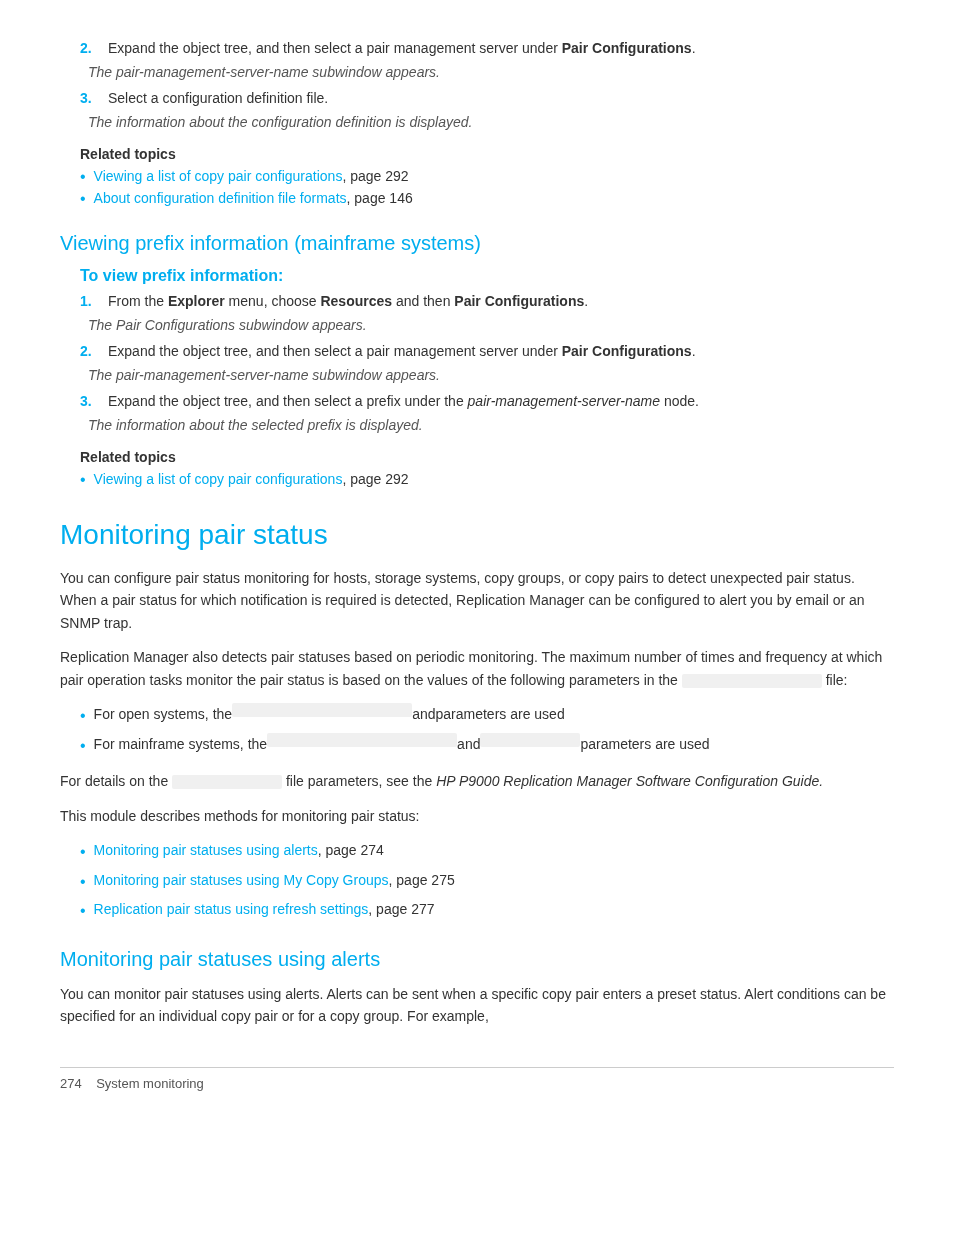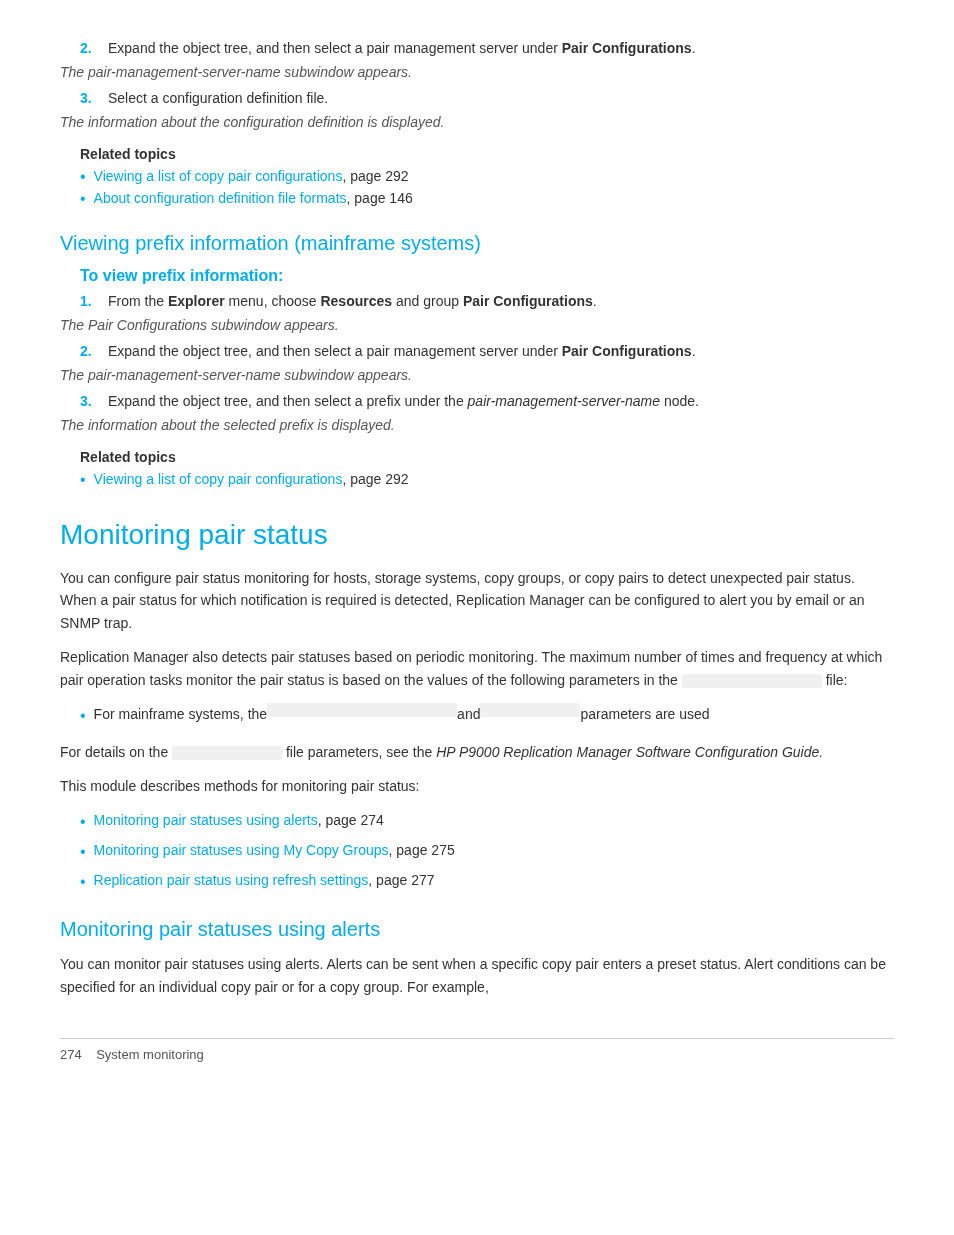--- a/index.html
+++ b/index.html
@@ -28,20 +28,21 @@
       font-size: 14px;
     }
     .step-content {
       flex: 1;
     }
     .step-desc {
       color: #555;
       font-style: italic;
       margin-top: 4px;
       margin-bottom: 10px;
+      margin-left: 28px;
     }
     .related-topics-heading {
       font-weight: bold;
       font-size: 14px;
       margin-top: 16px;
       margin-bottom: 6px;
       margin-left: 20px;
     }
     .related-list {
       list-style: none;
@@ -154,21 +155,21 @@
   </li>
 </ul>
 
 <div style="margin-top: 24px;">
   <h2 class="section-heading-blue">Viewing prefix information (mainframe systems)</h2>
   <div class="sub-heading-blue">To view prefix information:</div>
 
   <div class="numbered-item">
     <span class="step-number">1.</span>
     <div class="step-content">
-      <span>From the </span><span class="bold">Explorer</span><span> menu, choose </span><span class="bold">Resources</span><span> and group </span><span class="bold">Pair Configurations</span><span>.</span>
+      <span>From the </span><span class="bold">Explorer</span><span> menu, choose </span><span class="bold">Resources</span><span> and then </span><span class="bold">Pair Configurations</span><span>.</span>
     </div>
   </div>
   <div class="step-desc">The Pair Configurations subwindow appears.</div>
 
   <div class="numbered-item">
     <span class="step-number">2.</span>
     <div class="step-content">
       <span>Expand the object tree, and then select a pair management server under </span><span class="bold">Pair Configurations</span><span>.</span>
     </div>
   </div>
@@ -195,20 +196,23 @@
   <h1 class="major-heading">Monitoring pair status</h1>
 
   <p class="paragraph">You can configure pair status monitoring for hosts, storage systems, copy groups, or copy pairs to detect unexpected pair status. When a pair status for which notification is required is detected, Replication Manager can be configured to alert you by email or an SNMP trap.</p>
 
   <p class="paragraph">
     Replication Manager also detects pair statuses based on periodic monitoring. The maximum number of times and frequency at which pair operation tasks monitor the pair status is based on the values of the following parameters in the <span style="display:inline-block; width:140px; height:14px; background:#f0f0f0; vertical-align:middle; border-radius:2px;"></span> file:
   </p>
 
   <ul class="bullet-list">
     <li>
+      For open systems, the <span style="display:inline-block; width:180px; height:14px; background:#f0f0f0; vertical-align:middle; border-radius:2px;"></span> and <span style="display:inline-block; width:0px;"></span> parameters are used
+    </li>
+    <li>
       For mainframe systems, the <span style="display:inline-block; width:190px; height:14px; background:#f0f0f0; vertical-align:middle; border-radius:2px;"></span> and <span style="display:inline-block; width:100px; height:14px; background:#f0f0f0; vertical-align:middle; border-radius:2px;"></span> parameters are used
     </li>
   </ul>
 
   <p class="paragraph">
     For details on the <span style="display:inline-block; width:110px; height:14px; background:#f0f0f0; vertical-align:middle; border-radius:2px;"></span> file parameters, see the <span class="italic">HP P9000 Replication Manager Software Configuration Guide.</span>
   </p>
 
   <p class="paragraph">This module describes methods for monitoring pair status:</p>
 

